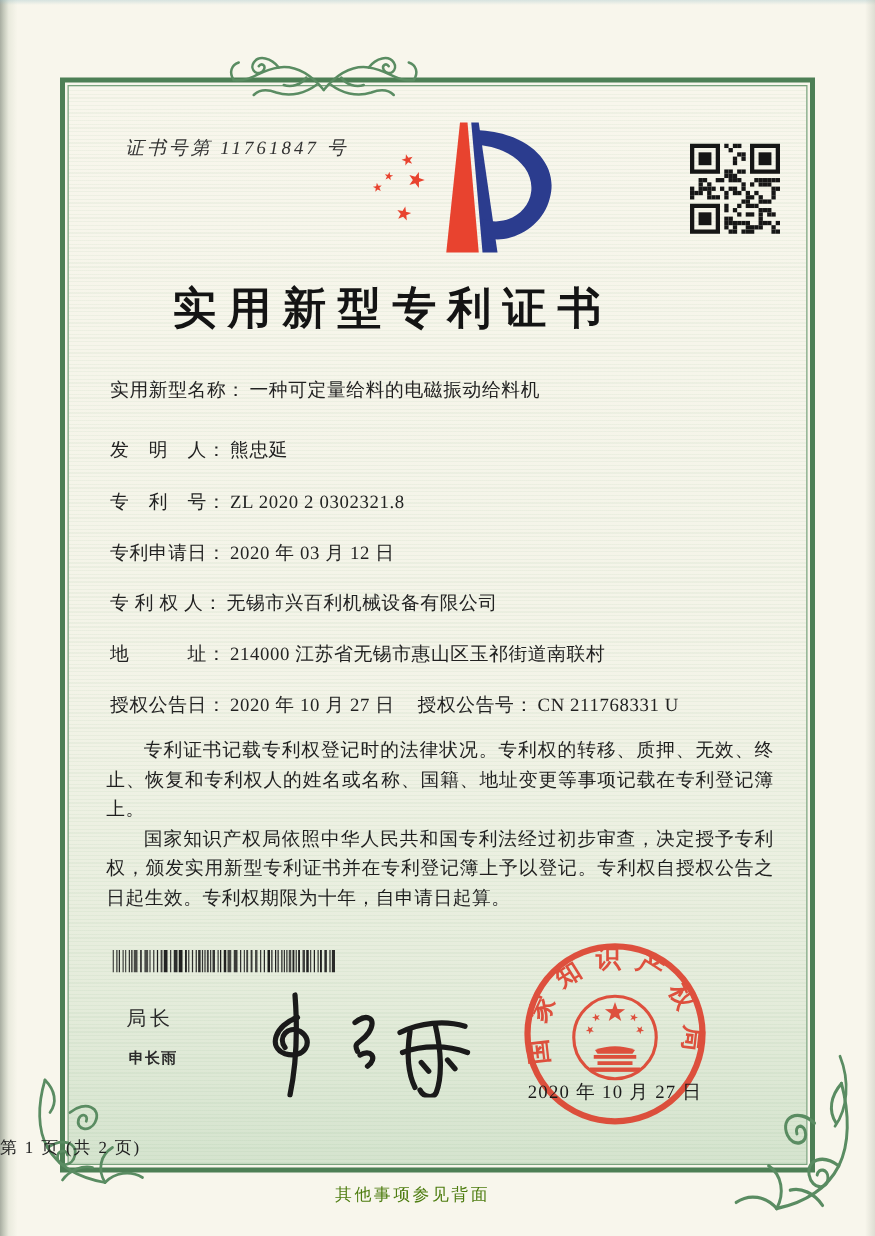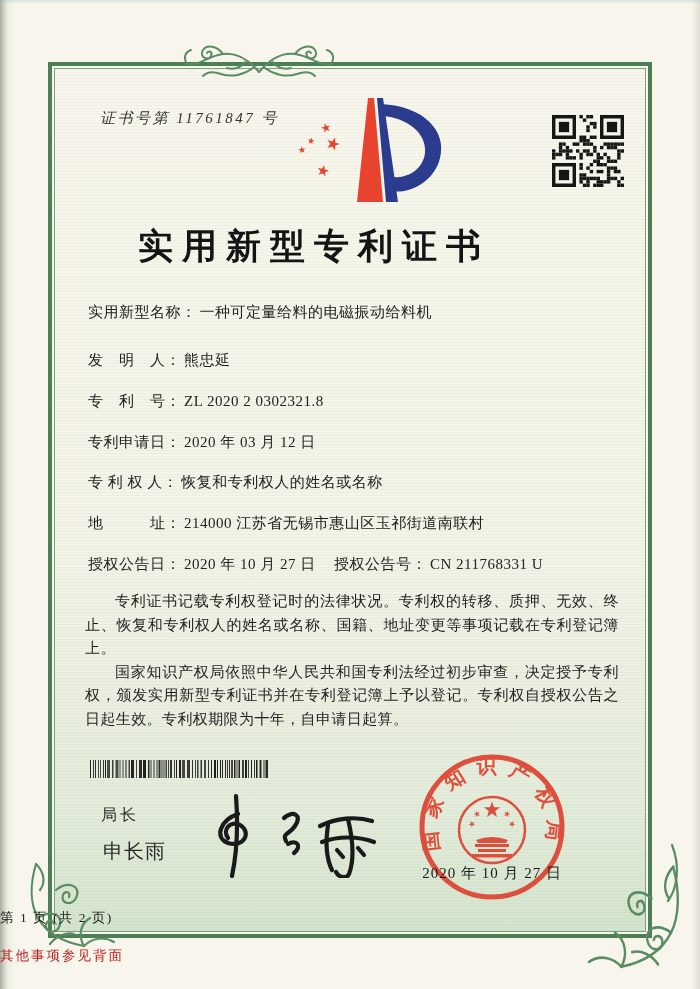--- a/index.html
+++ b/index.html
@@ -36,31 +36,31 @@
   .frow .flabel{color:#222;}
   .frow .fvalue{color:#222;margin-left:3px;}
   .grant-pair{position:absolute;left:246px;top:0;}
 
   .paras{left:85px;top:590px;width:534px;font-size:15px;line-height:23.5px;
     text-align:justify;color:#1f1f1f;letter-spacing:.4px;}
   .paras p{margin:0;text-indent:2em;}
 
   .barcode-wrap{left:90px;top:760px;width:178px;height:18px;}
   .director-title{left:101px;top:805px;font-size:16px;letter-spacing:3px;}
-  .director-name{left:103px;top:838px;font-size:20px;letter-spacing:1px;}
+  .director-name{left:103px;top:838px;font-size:12px;letter-spacing:1px;font-weight:bold;}
   .signature-wrap{left:198px;top:788px;width:190px;height:90px;}
 
   .seal-wrap{left:413px;top:748px;width:158px;height:158px;}
   .seal-date{left:408px;top:864px;width:168px;text-align:center;font-size:15px;
     letter-spacing:1px;color:#1c1c1c;z-index:5;}
 
   .page-info{left:0;top:909px;width:660px;text-align:left;font-size:13.5px;
     letter-spacing:1.5px;color:#222;}
-  .back-note{left:0;top:947px;width:660px;font-size:13.5px;
-    letter-spacing:2px;color:#b91c1c;}
+  .back-note{left:0;top:947px;width:660px;text-align:center;font-size:13.5px;
+    letter-spacing:2px;color:#4d7c0f;}
 
   .logo-wrap{left:277px;top:92px;width:170px;height:116px;}
   .qr-wrap{left:552px;top:112px;width:72px;height:78px;}
 
   .ornament-top{left:183px;top:38px;width:152px;height:50px;}
   .ornament-bl{left:26px;top:856px;width:100px;height:100px;}
   .ornament-br{left:566px;top:843px;width:120px;height:142px;}
 
   svg{display:block;}
 </style>
@@ -254,21 +254,21 @@
     <rect x="80" y="80" width="4" height="4"></rect>
   </svg>
 
 <div class="abs title">实用新型专利证书</div>
 
 <div class="abs fields">
   <div class="frow" style="top:0"><span class="flabel">实用新型名称：</span><span class="fvalue">一种可定量给料的电磁振动给料机</span></div>
   <div class="frow" style="top:48px"><span class="flabel">发　明　人：</span><span class="fvalue">熊忠延</span></div>
   <div class="frow" style="top:89px"><span class="flabel">专　利　号：</span><span class="fvalue">ZL 2020 2 0302321.8</span></div>
   <div class="frow" style="top:130px"><span class="flabel">专利申请日：</span><span class="fvalue">2020 年 03 月 12 日</span></div>
-  <div class="frow" style="top:170px"><span class="flabel">专 利 权 人：</span><span class="fvalue">恢复和专利权人的姓名或名称</span></div>
+  <div class="frow" style="top:170px"><span class="flabel">专 利 权 人：</span><span class="fvalue">无锡市兴百利机械设备有限公司</span></div>
   <div class="frow" style="top:211px"><span class="flabel">地　　　址：</span><span class="fvalue">214000 江苏省无锡市惠山区玉祁街道南联村</span></div>
   <div class="frow" style="top:252px">
     <span class="flabel">授权公告日：</span><span class="fvalue">2020 年 10 月 27 日</span>
     <span class="grant-pair"><span class="flabel">授权公告号：</span><span class="fvalue">CN 211768331 U</span></span>
   </div>
 </div>
 
 <div class="abs paras">
   <p>专利证书记载专利权登记时的法律状况。专利权的转移、质押、无效、终止、恢复和专利权人的姓名或名称、国籍、地址变更等事项记载在专利登记簿上。</p>
   <p>国家知识产权局依照中华人民共和国专利法经过初步审查，决定授予专利权，颁发实用新型专利证书并在专利登记簿上予以登记。专利权自授权公告之日起生效。专利权期限为十年，自申请日起算。</p>

